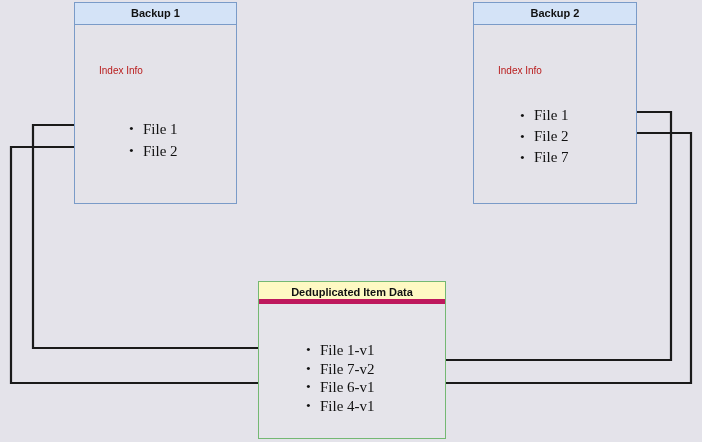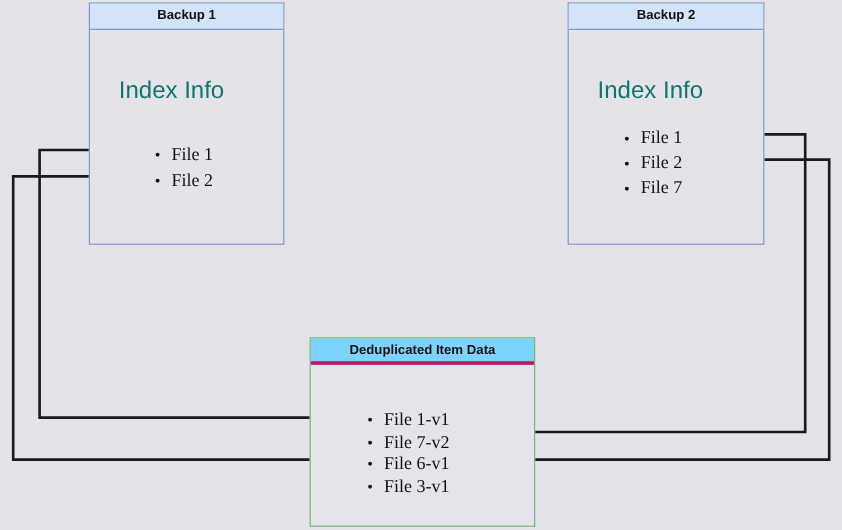--- a/index.html
+++ b/index.html
@@ -42,31 +42,31 @@
     height: 22px;
     line-height: 21px;
     text-align: center;
     font-weight: bold;
     font-size: 11px;
     color: #111111;
     background: #d4e3f7;
     border-bottom: 1px solid #7a9bc8;
   }
   .box.green .box-header {
-    background: #7dd3fc;
-    border-bottom: 3px solid #be185d;
+    background: #fef9c3;
+    border-bottom: 5px solid #be185d;
   }
   .box-body {
     position: relative;
     height: calc(100% - 22px);
   }
   .index-label {
     position: absolute;
-    font-size: 20px;
-    color: #0f766e;
+    font-size: 10px;
+    color: #b91c1c;
     white-space: nowrap;
   }
   .file-list {
     position: absolute;
     margin: 0;
     padding: 0;
     list-style: none;
   }
   .file-list li {
     position: relative;
@@ -146,18 +146,18 @@
     </div>
   </div>
 
   <div class="box green" style="left:258px; top:281px; width:188px; height:158px;">
     <div class="box-header">Deduplicated Item Data</div>
     <div class="box-body">
       <ul class="file-list dedup-list" style="left:45px; top:37px;">
         <li>File 1-v1</li>
         <li>File 7-v2</li>
         <li>File 6-v1</li>
-        <li>File 3-v1</li>
+        <li>File 4-v1</li>
       </ul>
     </div>
   </div>
 
 </div>
 
 </body></html>

